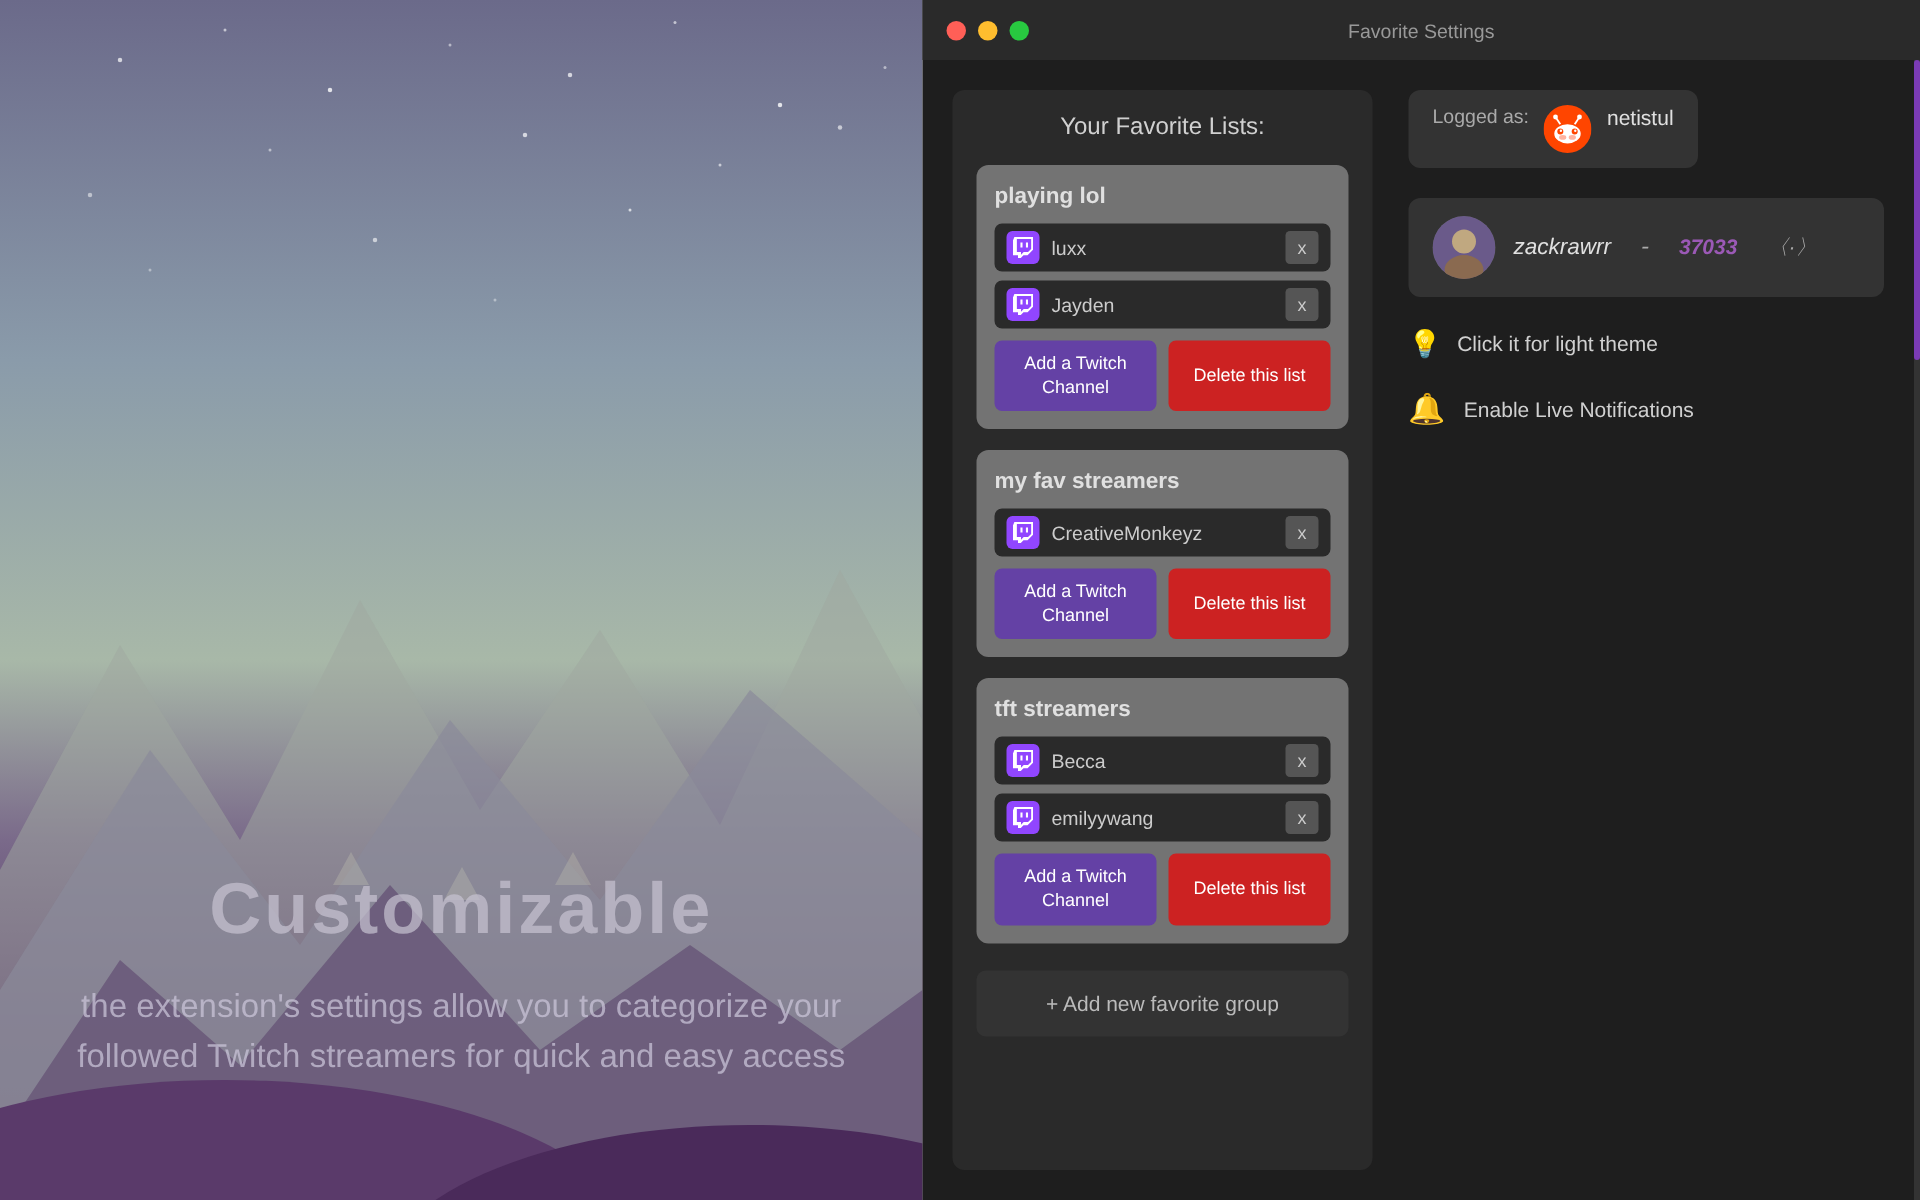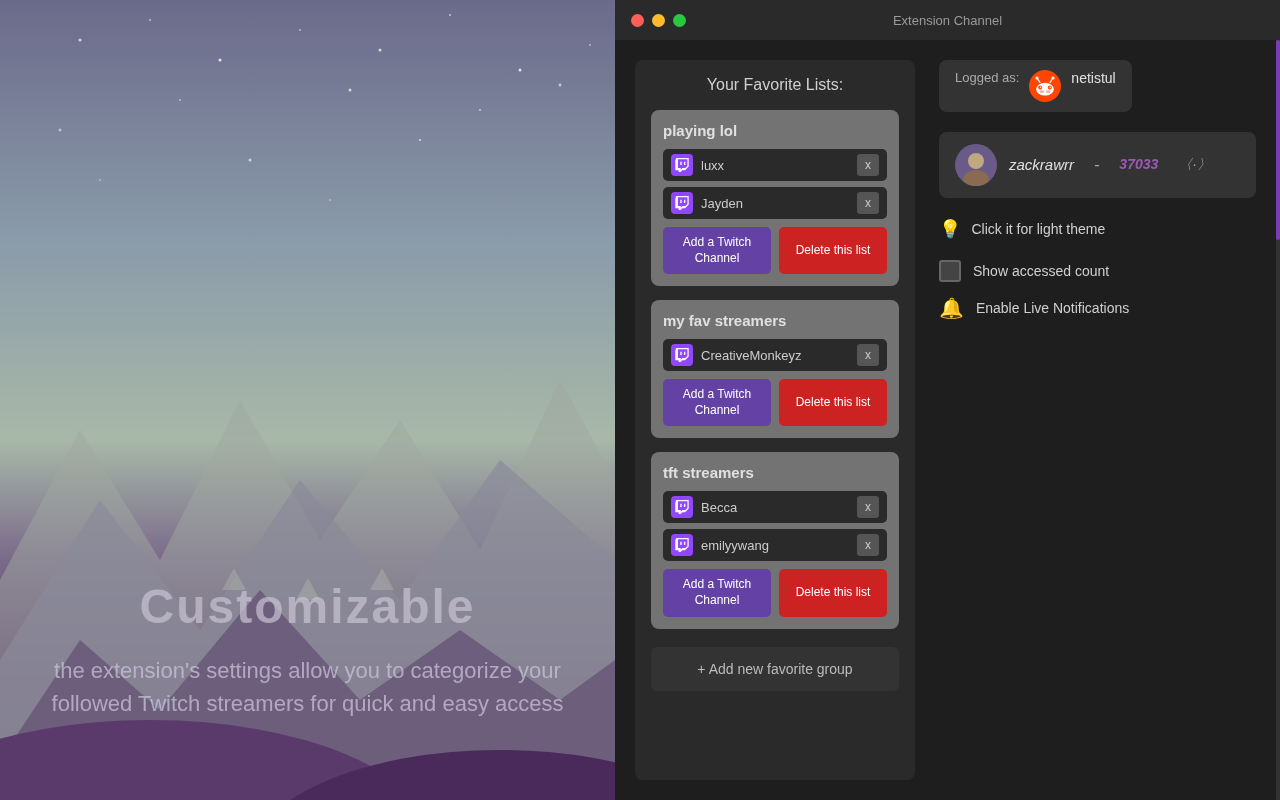--- a/index.html
+++ b/index.html
@@ -499,21 +499,21 @@
 </div>
 
 <div class="ext-window">
 
   <div class="title-bar">
     <div class="window-controls">
       <button class="wc-btn wc-close"></button>
       <button class="wc-btn wc-min"></button>
       <button class="wc-btn wc-max"></button>
     </div>
-    <span class="title-text">Extension Channel</span>
+    <span class="title-text">Favorite Settings</span>
   </div>
 
   <div class="main-content">
 
     <div class="favorites-panel">
       <div class="favorites-title">Your Favorite Lists:</div>
 
       
       <div class="fav-group">
         <div class="fav-group-name">playing lol</div>
@@ -637,24 +637,20 @@
           <span class="viewer-count">37033</span>
           <span class="live-icon">〈·〉</span>
         </div>
       </div>
 
       <div class="light-theme-row">
         <span class="bulb-icon">💡</span>
         <span class="light-theme-label">Click it for light theme</span>
       </div>
 
-      <div class="checkbox-row">
-        <div class="checkbox-box"></div>
-        <span class="checkbox-label">Show accessed count</span>
-      </div>
 
       <div class="checkbox-row">
         <span class="bell-icon">🔔</span>
         <span class="checkbox-label">Enable Live Notifications</span>
       </div>
 
     </div>
 
     <div class="scroll-indicator">
       <div class="scroll-thumb"></div>

